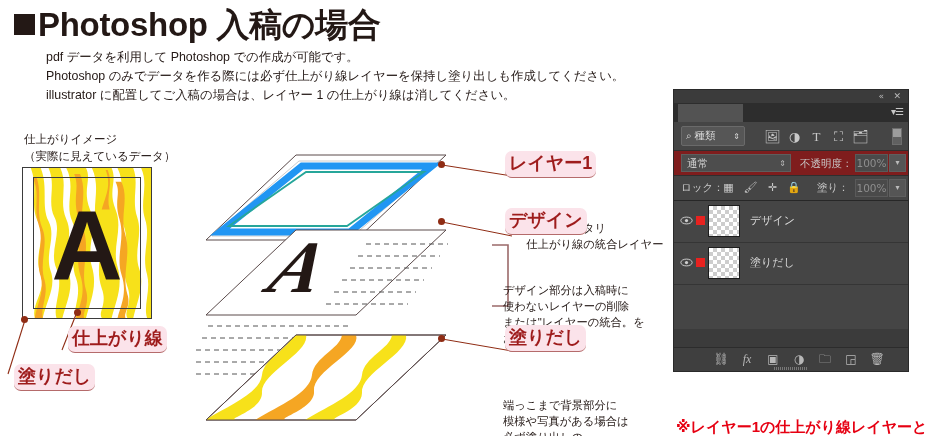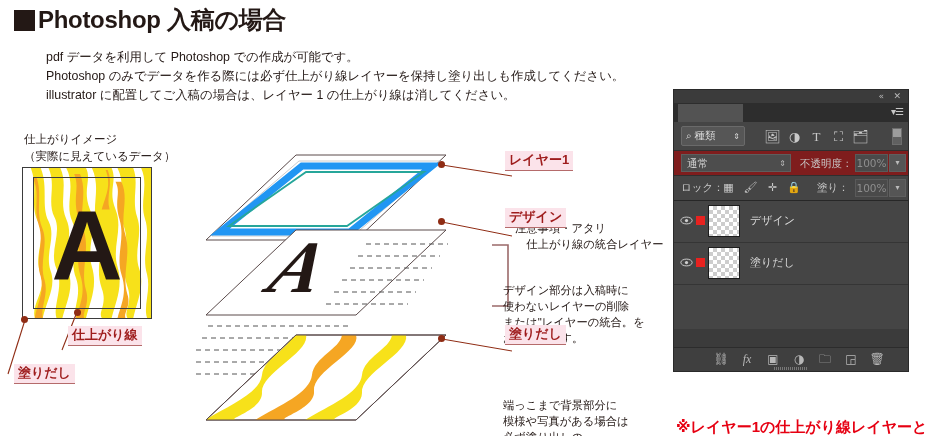--- a/index.html
+++ b/index.html
@@ -27,21 +27,21 @@
     align-items: center;
     gap: 3px;
   }
   #title-square {
     width: 21px;
     height: 21px;
     background: #231815;
     display: block;
   }
   #title-text {
-    font-size: 24px;
+    font-size: 33px;
     font-weight: bold;
     color: #231815;
     line-height: 1;
     letter-spacing: -0.3px;
     white-space: nowrap;
   }
 
   
   #intro {
     position: absolute;
@@ -87,28 +87,29 @@
     width: 108px;
     height: 132px;
     border: 1.1px solid #3b3b3b;
     box-sizing: border-box;
     pointer-events: none;
   }
 
   
   .chip {
     position: absolute;
-    font-size: 13px;
+    font-size: 18px;
     font-weight: bold;
     color: #9e1c1c;
     background: #fbe3ea;
     padding: 1px 4px 2px 4px;
     border-bottom: 1.2px solid #b56b6b;
     white-space: nowrap;
     line-height: 1.25;
+    border-radius: 7px;
   }
 
   .dot {
     position: absolute;
     width: 7px;
     height: 7px;
     border-radius: 50%;
     background: #8f2c14;
   }
 

